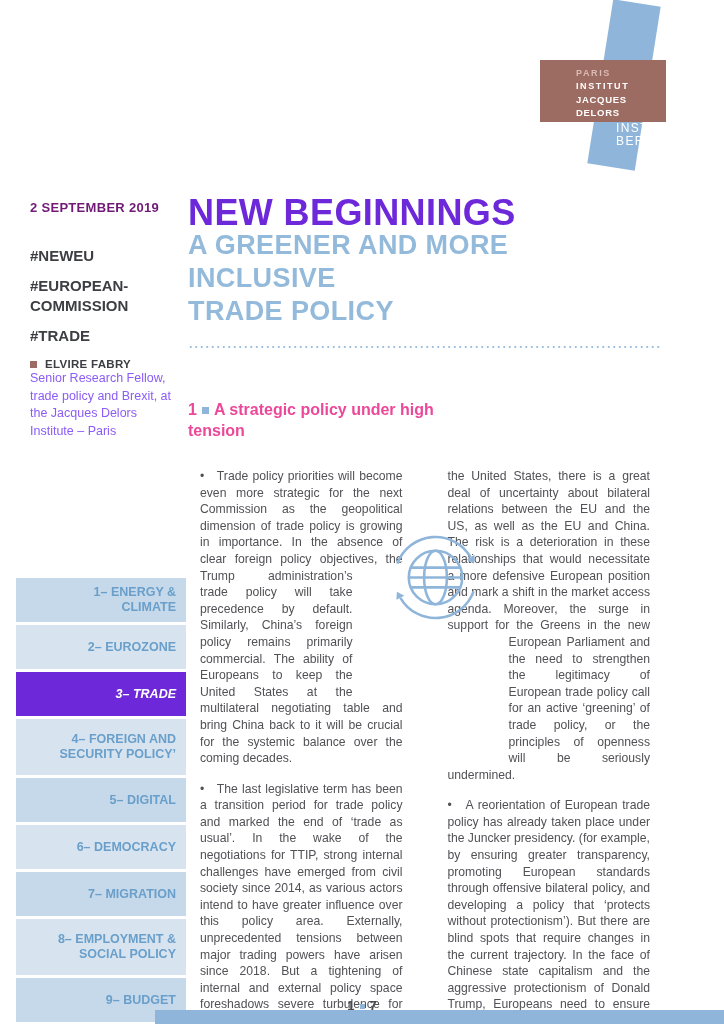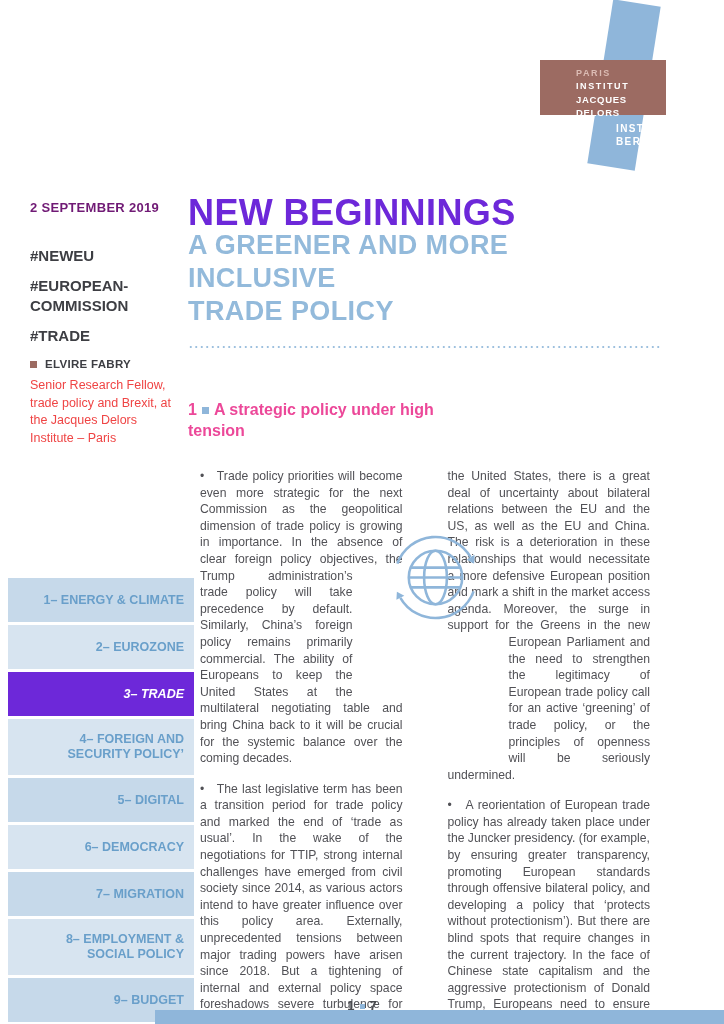--- a/index.html
+++ b/index.html
@@ -9,53 +9,53 @@
     font-family:"Liberation Sans", sans-serif;
   }
 
   
   .logo { position:absolute; top:0; left:530px; width:194px; height:180px; }
   .logo-ribbon-blue {
     position:absolute; left:70px; top:2px; width:48px; height:166px;
     background:#8fb6da; transform:rotate(9deg); z-index:1;
   }
   .logo-band-maroon {
-    position:absolute; left:10px; top:60px; width:126px; height:55px;
+    position:absolute; left:10px; top:60px; width:126px; height:62px;
     background:#9c6b62; z-index:2; box-sizing:border-box;
     padding:7px 0 0 36px; line-height:13px;
   }
   .logo-paris    { color:#dcbcb4; font-size:9px;  font-weight:bold; letter-spacing:1.6px; }
   .logo-institut { color:#ffffff; font-size:9px;  font-weight:bold; letter-spacing:1.6px; }
   .logo-jd       { color:#ffffff; font-size:9.5px;font-weight:bold; letter-spacing:0.7px; }
   .logo-berlin-txt {
     position:absolute; left:86px; top:122px; z-index:3;
-    color:#ffffff; font-size:10px; font-weight:bold; letter-spacing:1.4px; line-height:13px;
+    color:#ffffff; font-size:12px; font-weight:normal; letter-spacing:1.4px; line-height:13px;
   }
 
   
   .sidebar-date {
     position:absolute; left:30px; top:200px;
     color:#701a75; font-weight:bold; font-size:13px; letter-spacing:0.3px;
   }
   .hashtags { position:absolute; left:30px; top:246px; width:136px;
     font-weight:bold; font-size:15px; color:#3d3e43; line-height:20px; }
   .hashtag { margin-bottom:10px; }
 
   .author { position:absolute; left:30px; top:358px; width:142px; }
   .author-name { display:flex; align-items:center; gap:8px;
     font-weight:bold; font-size:11.5px; color:#3d3e43; letter-spacing:0.3px; }
   .author-square { width:7px; height:7px; background:#9c6b62; display:inline-block; flex:0 0 auto; }
-  .author-bio { margin-top:7px; font-size:12.5px; line-height:17.5px; color:#ef4444; }
+  .author-bio { font-size:12.5px; line-height:17.5px; color:#8b5cf6; }
 
   .series-note {
     position:absolute; left:30px; top:456px; width:140px;
     font-style:italic; font-size:12.5px; line-height:17px; color:#4c4d52;
   }
 
-  .nav { position:absolute; left:8px; top:578px; width:186px;
+  .nav { position:absolute; left:16px; top:578px; width:170px;
     display:flex; flex-direction:column; gap:3px; z-index:1; }
   .nav-item {
     min-height:44px; background:#c6d9ea; color:#699fca;
     font-weight:bold; font-size:12.5px; line-height:15px;
     display:flex; align-items:center; justify-content:flex-end;
     text-align:right; padding:4px 10px 4px 20px; box-sizing:border-box;
     cursor:pointer;
   }
   .nav-item:nth-child(even) { background:#d7e4f0; }
   .nav-item:nth-child(4), .nav-item:nth-child(8) { min-height:56px; }

